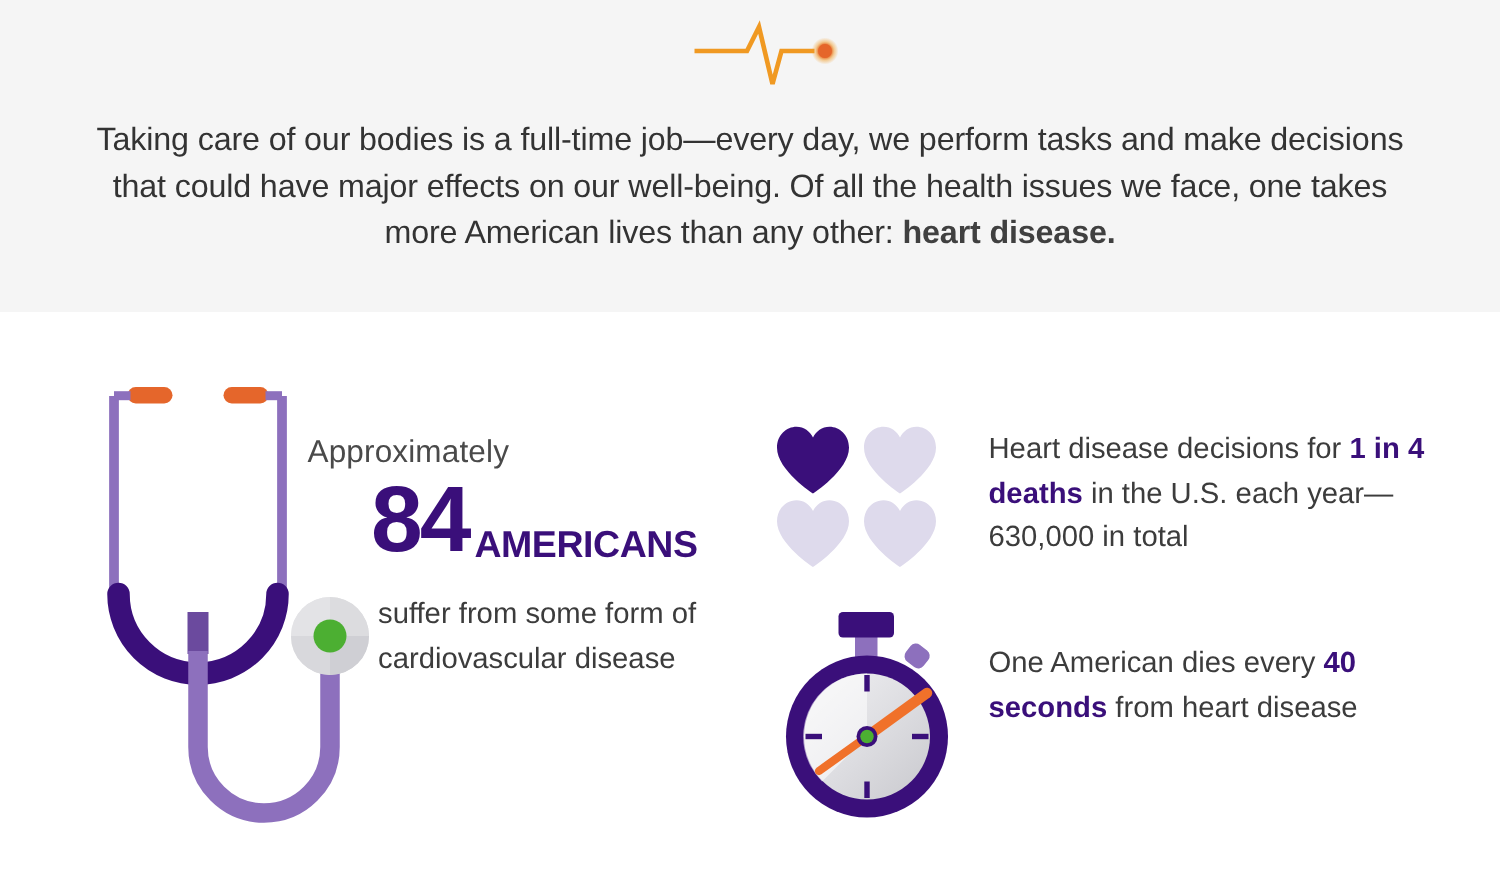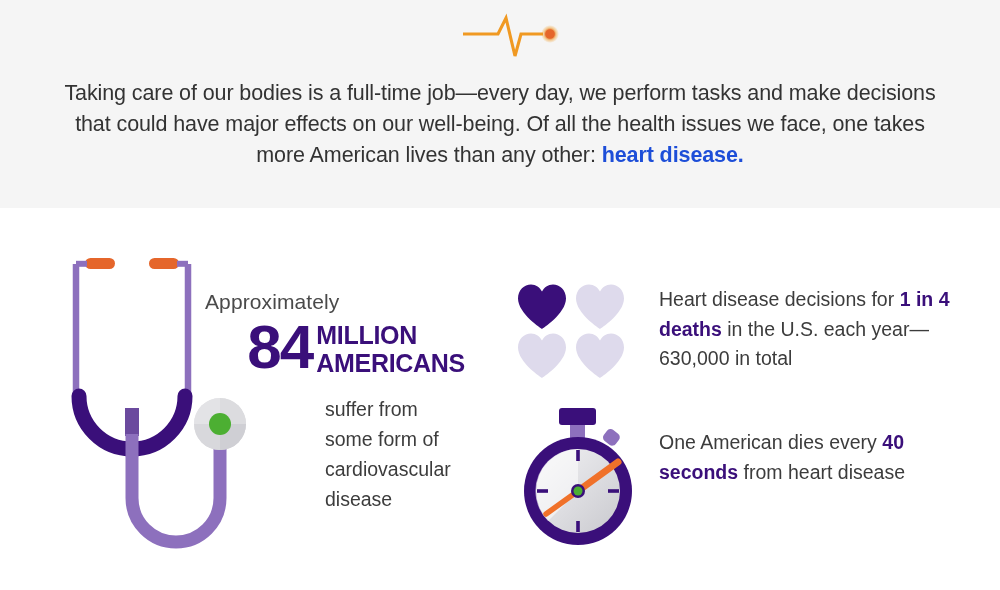--- a/index.html
+++ b/index.html
@@ -34,21 +34,21 @@
     position: absolute;
     left: 60px; top: 78px;
     width: 880px;
     text-align: center;
     color: #333333;
     font-size: 21.5px;
     line-height: 31px;
     letter-spacing: -0.1px;
   }
   .intro .hl {
-    color: #1d4ed8;
+    color: #404040;
     font-weight: bold;
   }
 
   
   .stetho {
     position: absolute;
     left: 52px; top: 248px;
     width: 230px; height: 320px;
   }
 
@@ -80,21 +80,21 @@
     color: #3a0f7a;
     font-size: 25px;
     font-weight: bold;
     line-height: 28px;
     letter-spacing: -0.3px;
     padding-top: 3px;
     padding-left: 4px;
   }
   .suffer {
     margin-top: 17px;
-    margin-left: 120px;
+    margin-left: 47px;
     color: #3c3c3c;
     font-size: 19.5px;
     line-height: 30px;
   }
 
   
   .hearts {
     position: absolute;
     left: 516px; top: 283px;
     width: 118px; height: 98px;
@@ -193,21 +193,21 @@
         <circle cx="168" cy="176" r="11" fill="#4caf32"></circle>
       </g>
     </svg>
   </div>
 
   <div class="stat-block">
     <div class="approx">Approximately</div>
     <div class="bignum-row">
       <span class="bignum">84</span>
       <span class="bigunit">
-        <span>MILLION</span><br>
+        <br>
         <span>AMERICANS</span>
       </span>
     </div>
     <div class="suffer">suffer from some form of cardiovascular disease</div>
   </div>
 
   <div class="hearts">
     <div class="heart">
       <svg width="52" height="47" viewBox="0 0 52 47">
         <path d="M26,46 C26,46 2,30.5 2,15.5 C2,7 8.3,1.5 15,1.5 C20,1.5 24,4.6 26,8.6

